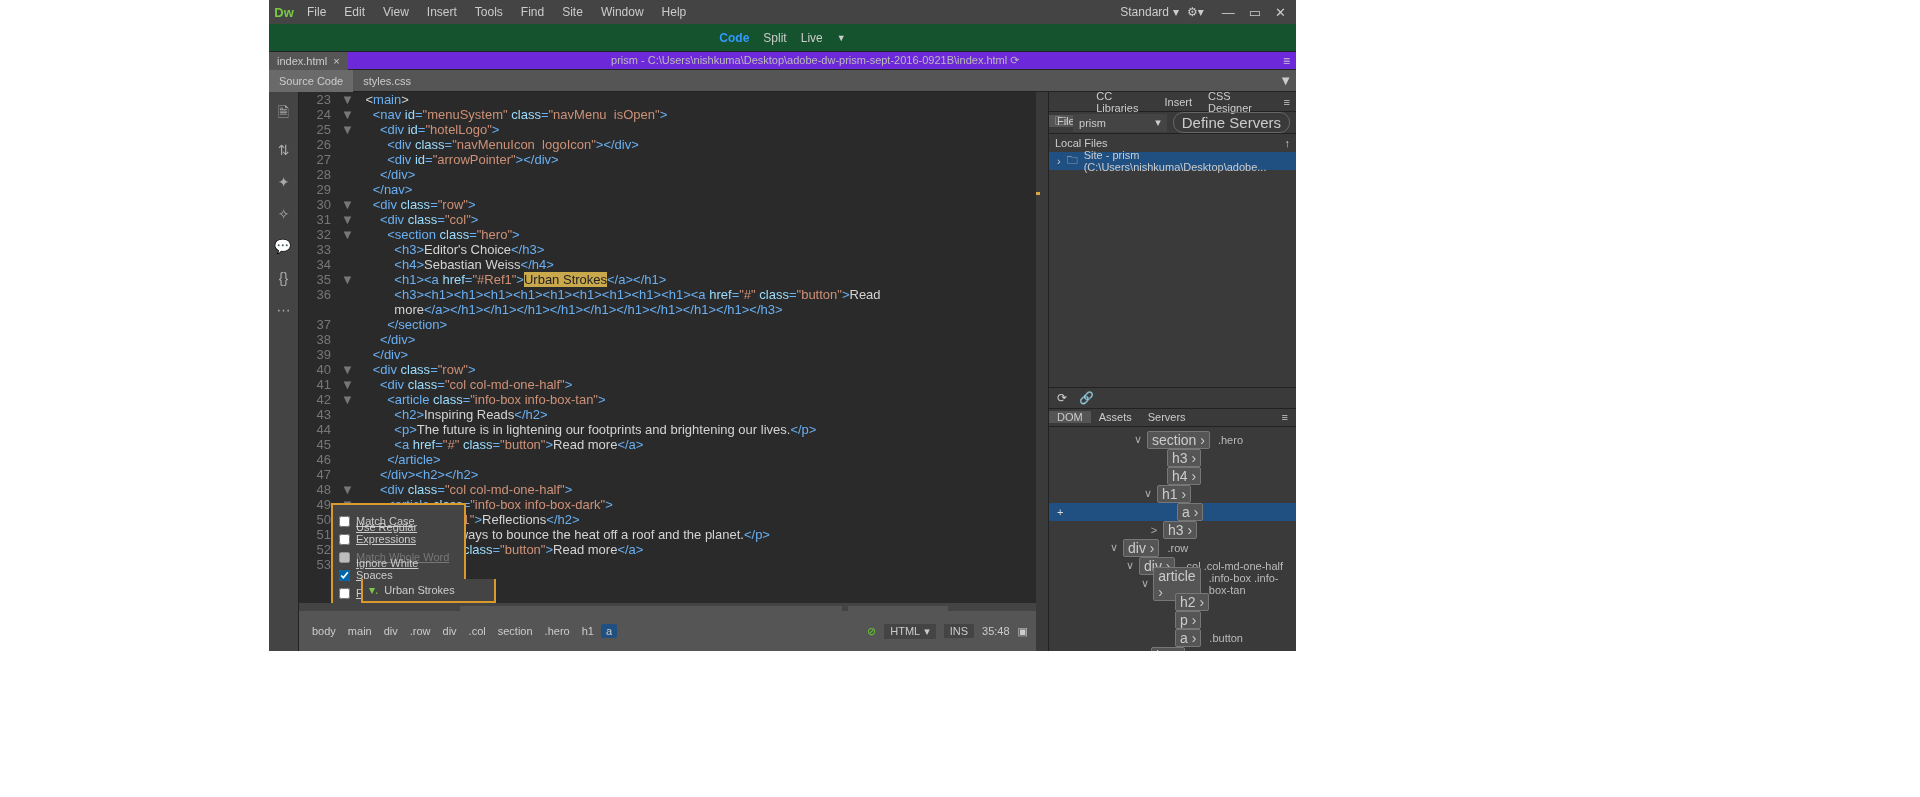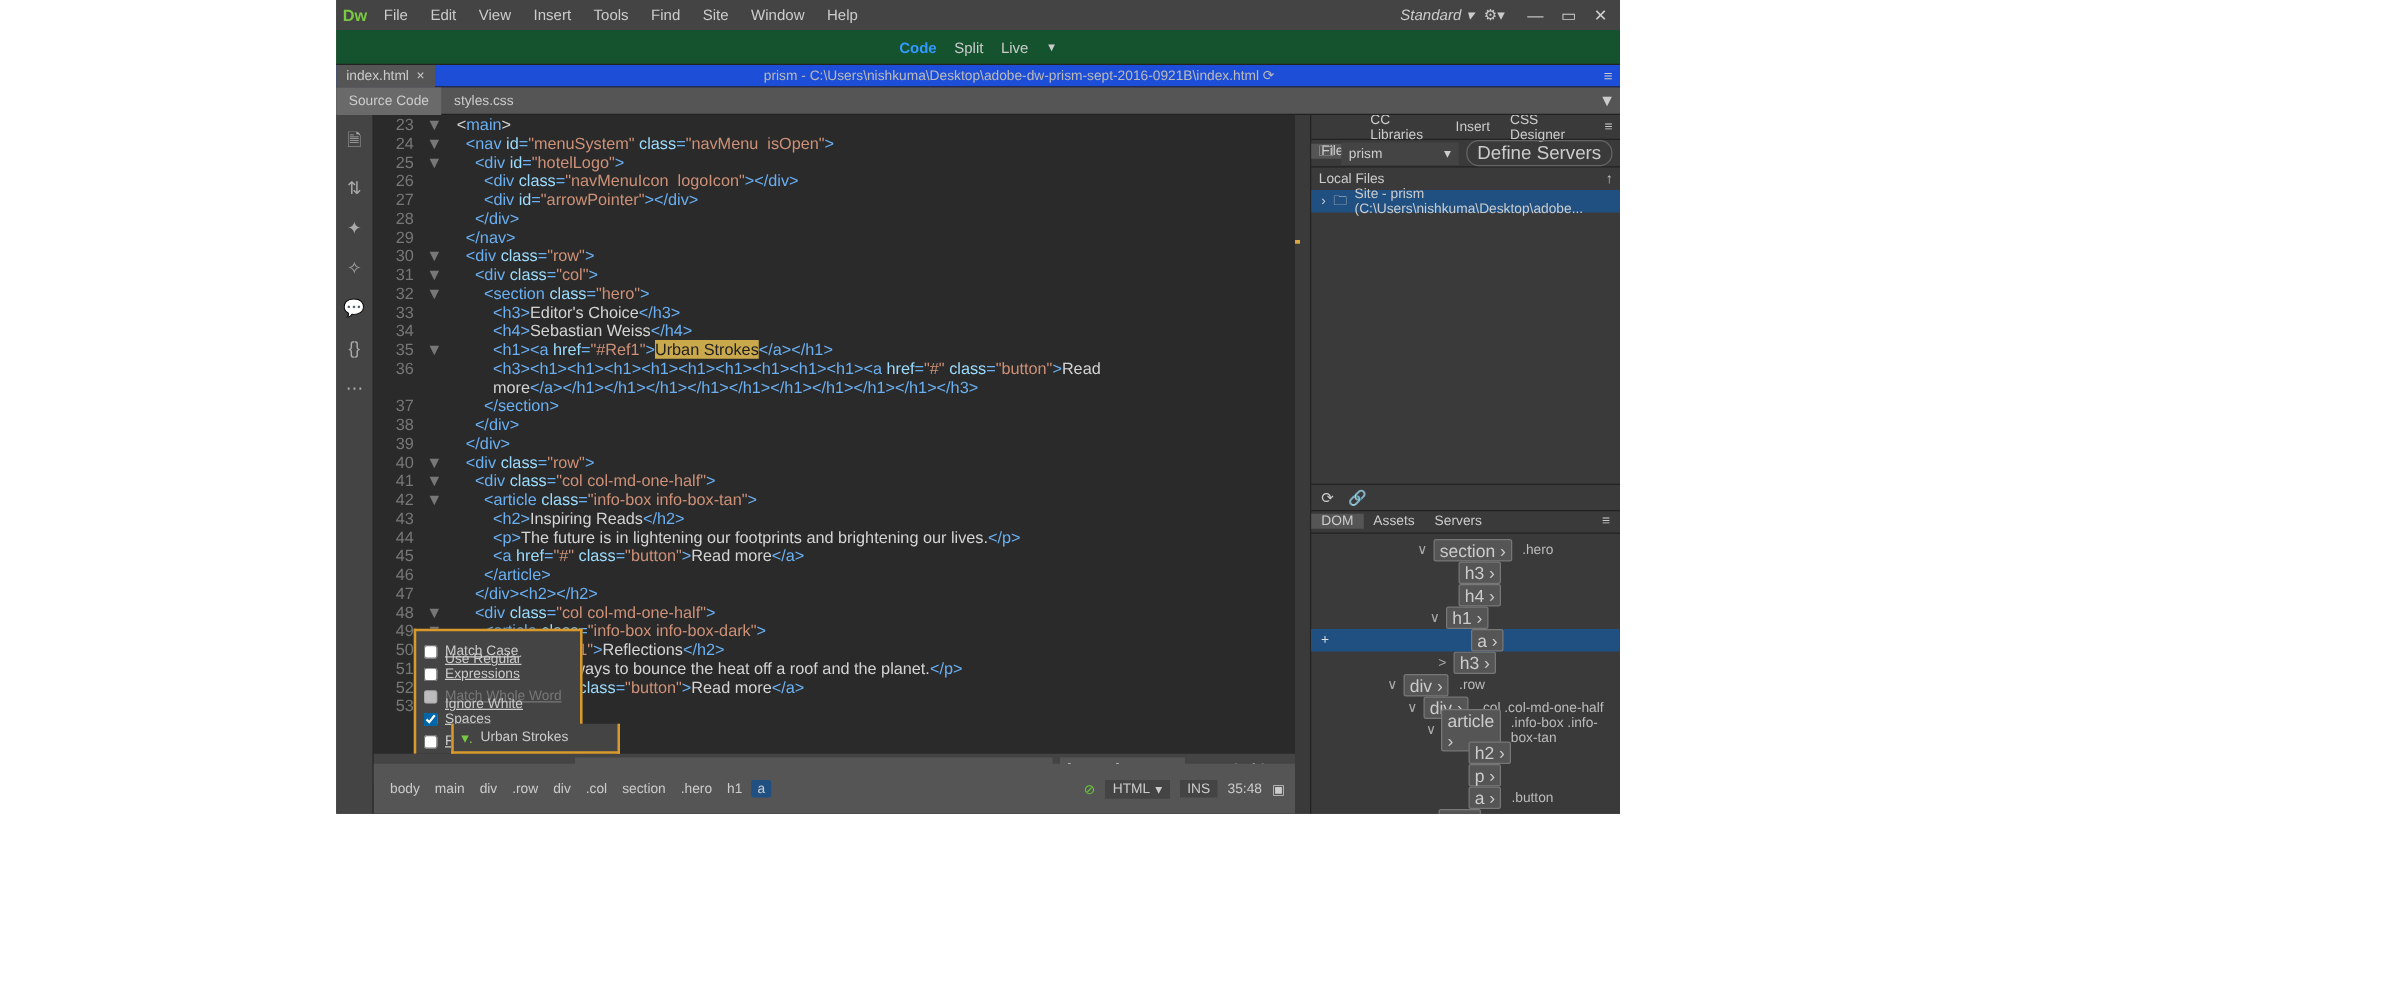--- a/index.html
+++ b/index.html
@@ -4,27 +4,27 @@
 <style>
 * { margin: 0; padding: 0; box-sizing: border-box; font-family: "Segoe UI", Arial, sans-serif; }
 body { background: #fff; width: 1920px; height: 797px; overflow: hidden; }
 .app { position: absolute; left: 269px; top: 0; width: 1027px; height: 651px; background: #2a2a2a; color: #ccc; font-size: 12px; }
 .titlebar { height: 24px; background: #444; display: flex; align-items: center; }
 .logo { width: 30px; text-align: center; color: #7ac943; font-weight: bold; font-size: 13px; }
 .menus { display: flex; gap: 18px; padding-left: 8px; }
 .menus span { cursor: pointer; }
 .spacer { flex: 1; }
 .workspace { display: flex; align-items: center; gap: 8px; padding-right: 8px; }
-.workspace .ws { display: flex; gap: 4px; font-style: italic; }
+.workspace .ws { display: flex; gap: 4px; }
 .winbtns { display: flex; gap: 14px; padding: 0 10px; font-size: 13px; }
 .viewbar { height: 28px; background: #14532d; display: flex; align-items: center; justify-content: center; gap: 14px; border-bottom: 1px solid #222; }
 .viewbar span { cursor: pointer; }
 .viewbar .active { color: #3399ff; font-weight: bold; }
 .viewbar .caret { font-size: 9px; }
-.docbar { height: 18px; background: #1d4ed8; display: flex; align-items: center; border-bottom: 1px solid #222; }
+.docbar { height: 18px; background: #6d28d9; display: flex; align-items: center; border-bottom: 1px solid #222; }
 .filetab { height: 18px; padding: 0 8px; display: flex; align-items: center; gap: 6px; background: #555; font-size: 11px; }
 .filetab .x { font-size: 11px; }
 .docpath { flex: 1; text-align: center; font-size: 11px; color: #bbb; }
 .srcbar { height: 22px; background: #555; display: flex; align-items: center; border-bottom: 1px solid #222; position: relative; }
 .srcbar .tab { height: 22px; padding: 0 10px; display: flex; align-items: center; font-size: 11px; }
 .srcbar .tab.active { background: #6a6a6a; }
 .srcbar .funnel { position: absolute; right: 4px; font-size: 13px; }
 .mainrow { display: flex; height: 559px; }
 .leftrail { width: 30px; background: #444; display: flex; flex-direction: column; align-items: center; gap: 16px; padding-top: 10px; border-right: 1px solid #222; }
 .leftrail span { font-size: 14px; color: #aaa; cursor: pointer; }

